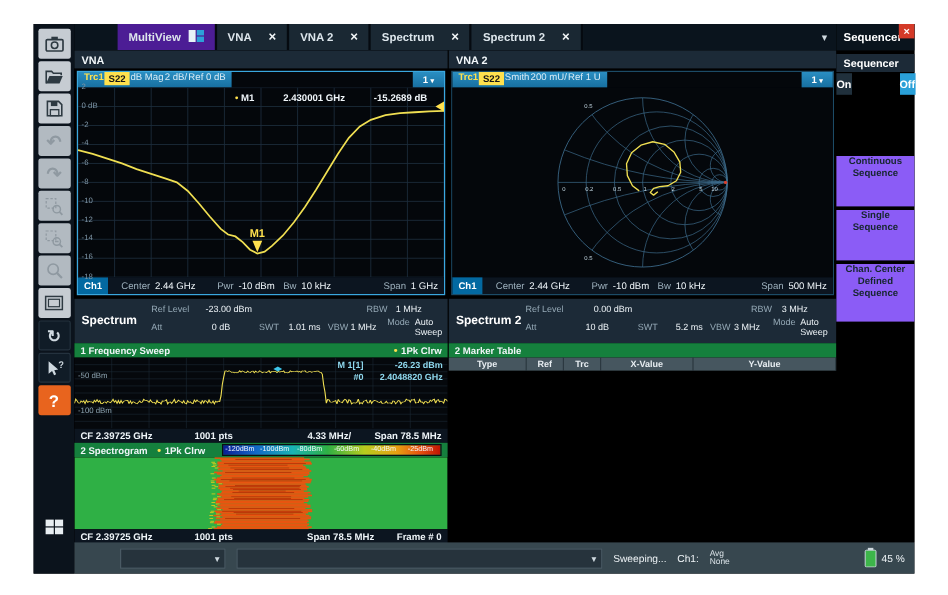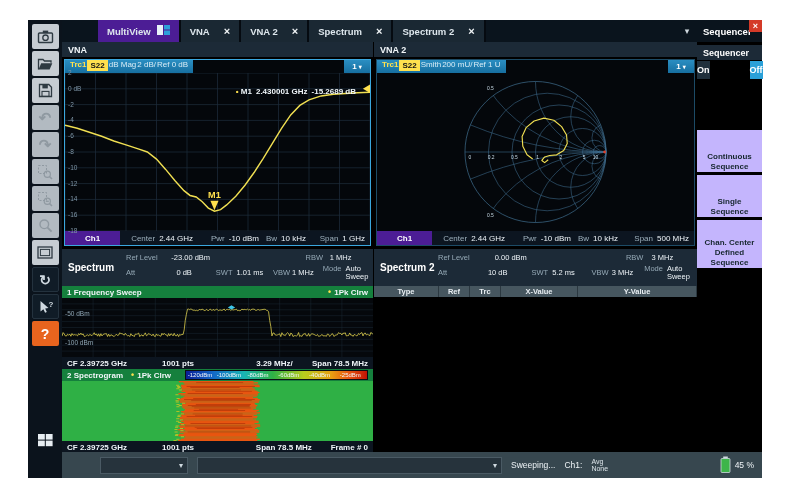--- a/index.html
+++ b/index.html
@@ -37,36 +37,36 @@
   .vna-win{flex:1;margin:2px;border:1px solid #3aa7de;display:flex;flex-direction:column;background:#04070b;min-height:0;}
   .vna-win.inactive{border-color:#1c4b66;}
   .tracebar{height:13px;display:flex;align-items:center;background:#04070b;flex:0 0 auto;}
   .tb-left{display:flex;gap:1px;background:linear-gradient(#2a8ec2,#176fa0);padding:0 5px;height:13px;font-size:8px;color:#d8ecf6;}
   .trc-name{color:#ffe14e;font-weight:bold;}
   .sparam{background:#ffe14e;color:#161616;padding:0 3px;font-weight:bold;height:11px;line-height:11px;}
   .tb-right{margin-left:auto;display:flex;align-items:center;justify-content:center;gap:2px;background:linear-gradient(#2a8ec2,#176fa0);height:13px;width:26px;font-size:8px;color:#fff;font-weight:bold;}
   .plotarea{flex:1;position:relative;min-height:0;background:#04070b;}
   svg.fill{position:absolute;inset:0;width:100%;height:100%;}
   .ylabels span{position:absolute;left:3px;transform:translateY(-55%);font-size:6.5px;color:#7e95a6;}
-  .mk-readout{position:absolute;top:14px;right:14px;font-size:8px;color:#f0f6fa;display:flex;gap:4px;font-weight:bold;}
+  .mk-readout{position:absolute;top:4px;right:14px;font-size:8px;color:#f0f6fa;display:flex;gap:24px;font-weight:bold;}
   .mk-readout .bullet{color:#ffe14e;}
   .vfooter{height:14px;background:#0c1520;display:flex;align-items:center;font-size:8px;color:#e4edf2;padding-right:5px;flex:0 0 auto;}
-  .chbox{background:#4c1d95;color:#fff;height:100%;display:flex;align-items:center;padding:0 20px;font-weight:bold;margin-right:4px;}
+  .chbox{background:#0369a1;color:#fff;height:100%;display:flex;align-items:center;padding:0 5px;font-weight:bold;margin-right:4px;}
   .flabel{color:#9db0bc;margin-left:7px;margin-right:4px;}
   .fvalue{color:#eef4f8;}
   .fspacer{flex:1;}
 
   
   .shead{height:33px;background:#1c2a37;display:flex;padding:2px 4px 2px 6px;flex:0 0 auto;}
   .stitle{width:58px;font-size:10px;font-weight:bold;color:#fff;display:flex;align-items:center;}
   .scols{flex:1;display:flex;flex-direction:column;justify-content:center;gap:3px;min-width:0;}
   .srow{display:flex;font-size:7.5px;line-height:8px;align-items:center;}
   .srow .lab{color:#95a9b6;}
   .c1{width:38px;}.c2{width:52px;text-align:right;color:#edf3f7;}
-  .c3{width:70px;display:flex;gap:4px;justify-content:flex-start;padding-left:24px;}
+  .c3{width:70px;display:flex;gap:4px;justify-content:space-between;padding-left:24px;}
   .c4{width:26px;padding-left:6px;}.c5{width:42px;color:#edf3f7;}
   .c6{display:flex;gap:4px;}
   .val{color:#edf3f7;}
 
   .capbar{height:12px;background:#15803d;display:flex;align-items:center;font-size:8px;font-weight:bold;color:#f0f5f8;padding:0 5px;gap:6px;flex:0 0 auto;}
   .det{margin-left:auto;display:flex;align-items:center;gap:3px;}
   .det .dot{color:#ffe14e;font-size:9px;}
   .specplot{height:59px;position:relative;background:#05080c;flex:0 0 auto;}
   .specplot .ylabels span{color:#8fa6b4;}
   .mkblock{position:absolute;top:2px;right:4px;display:flex;flex-direction:column;gap:1px;}
@@ -99,21 +99,21 @@
 
   
   .seqpanel{width:65px;background:#000;display:flex;flex-direction:column;flex:0 0 auto;}
   .seqhead{height:22px;background:#0a141d;position:relative;display:flex;align-items:center;padding-left:6px;font-size:9.5px;font-weight:bold;color:#fff;flex:0 0 auto;}
   .seqclose{position:absolute;top:0;right:0;width:13px;height:12px;background:#d43a28;color:#fff;font-size:9px;font-weight:bold;display:flex;align-items:center;justify-content:center;}
   .seqlabel{height:15px;background:#1c2a37;display:flex;align-items:center;padding-left:6px;font-weight:bold;font-size:9px;color:#fff;margin-top:3px;flex:0 0 auto;}
   .seqtoggle{height:18px;display:flex;margin-top:1px;flex:0 0 auto;}
   .seq-on{flex:1;background:#20303c;color:#fff;display:flex;align-items:center;justify-content:center;font-size:9px;font-weight:bold;}
   .seq-off{flex:1;background:#2aa0d8;color:#fff;display:flex;align-items:center;justify-content:center;font-size:9px;font-weight:bold;margin-left:40px;}
   .seqgap{height:48px;flex:0 0 auto;}
-  .seqbtn{height:42px;background:#c4b5fd;color:#16262e;font-size:8px;font-weight:bold;display:flex;flex-direction:column;align-items:center;justify-content:flex-end;margin-top:3px;text-align:center;line-height:10px;flex:0 0 auto;}
+  .seqbtn{height:42px;background:#8b5cf6;color:#16262e;font-size:8px;font-weight:bold;display:flex;flex-direction:column;align-items:center;justify-content:flex-start;margin-top:3px;text-align:center;line-height:10px;flex:0 0 auto;}
   .seqbtn.tall{height:48px;}
 
   
   .statusbar{height:26px;background:#37474f;display:flex;align-items:center;padding:0 8px 0 38px;gap:9px;font-size:8.5px;color:#eef3f6;flex:0 0 auto;}
   .sb-dd{width:78px;height:15px;background:#26333c;border:1px solid #4a5a64;display:flex;align-items:center;justify-content:flex-end;padding:0 4px;color:#cfd9df;font-size:8px;}
   .sb-field{width:295px;height:15px;background:#26333c;border:1px solid #4a5a64;display:flex;align-items:center;justify-content:flex-end;padding:0 4px;color:#cfd9df;font-size:8px;}
   .avg-stack{display:flex;flex-direction:column;font-size:7px;line-height:7.5px;color:#dce4e9;}
   .sb-spacer{flex:1;}
   .sb-batt{display:flex;align-items:center;gap:4px;}
 </style>
@@ -454,25 +454,35 @@
                     <line x1="0" y1="80" x2="300" y2="80" stroke="#1b2a36" stroke-width="0.6"></line>
                     <line x1="270" y1="0" x2="270" y2="100" stroke="#1b2a36" stroke-width="0.6"></line>
                     <line x1="0" y1="90" x2="300" y2="90" stroke="#1b2a36" stroke-width="0.6"></line>
                     <polyline points="0,64.60817909988691 1.0714285714285714,58.60234420839697 2.142857142857143,60.96195541313011 3.2142857142857144,64.23955132296396 4.285714285714286,64.45040132719441 5.357142857142857,61.320325898013834 6.428571428571429,63.0190119966428 7.5,61.143333643718506 8.571428571428571,64.88037040592462 9.642857142857142,60.25518523743085 10.714285714285714,63.12801990608568 11.785714285714285,62.01864222090444 12.857142857142858,62.58082771443878 13.928571428571429,62.57751328753693 15,64.165865645351 16.07142857142857,60.369824576425344 17.142857142857142,62.47053183929529 18.214285714285715,59.52458621685946 19.285714285714285,62.54926470375358 20.357142857142854,60.702332594002655 21.428571428571427,65.02495291320156 22.5,65.0304555423645 23.57142857142857,63.09195433801506 24.642857142857142,62.45112385801622 25.714285714285715,64.25308306843544 26.785714285714285,61.63211130270065 27.857142857142858,62.86644089662832 28.92857142857143,63.786004259185574 30,61.74642904217035 31.071428571428573,58.82464377539873 32.14285714285714,62.76344464329668 33.214285714285715,60.72950948552898 34.285714285714285,64.65280038765923 35.357142857142854,60.733610467494145 36.42857142857143,65.03888502142217 37.5,60.503005931584994 38.57142857142857,64.30258878041786 39.642857142857146,61.794127816710784 40.71428571428571,61.00852822230081 41.785714285714285,60.685738158181266 42.857142857142854,60.43718394640018 43.92857142857143,65.23521673358482 45,61.30074874377169 46.07142857142858,65.00872995299142 47.14285714285714,62.282607296830975 48.214285714285715,63.1465740343192 49.285714285714285,64.36449071093739 50.357142857142854,65.27702358422539 51.42857142857143,63.20930379131278 52.5,61.27043725124531 53.57142857142857,63.57468565554609 54.64285714285714,62.839437692622596 55.714285714285715,58.9377506693927 56.785714285714285,60.44681499453873 57.85714285714286,60.46074914140263 58.92857142857143,61.317906648397184 60,63.146314123521734 61.07142857142857,59.887596230677445 62.142857142857146,62.40916437860869 63.214285714285715,63.98417158176744 64.28571428571428,63.33853914496285 65.35714285714286,65.30993807010873 66.42857142857143,60.4888717416834 67.5,63.56945132596957 68.57142857142857,63.32839338276244 69.64285714285714,65.49770109344172 70.71428571428571,61.175432139611075 71.78571428571429,61.45272209635732 72.85714285714286,60.873325017659226 73.92857142857143,59.44688458386372 75,65.41040781607808 76.07142857142857,62.98358718189411 77.14285714285714,62.48592528355357 78.21428571428572,64.75910358514375 79.28571428571429,62.17915231708321 80.35714285714286,59.105269292405865 81.42857142857142,63.95034807963384 82.5,62.845329465541 83.57142857142857,60.13283176349796 84.64285714285714,61.58074864784794 85.71428571428571,62.31476994102559 86.78571428571429,64.08892085527623 87.85714285714286,61.12052743980894 88.92857142857143,64.62465792357489 90,65.43784851490636 91.07142857142857,60.89019823734543 92.14285714285715,63.44337470248138 93.21428571428572,62.42593591046898 94.28571428571428,64.32487052509532 95.35714285714285,64.74808439124172 96.42857142857143,59.84498650435489 97.5,62.45507231147349 98.57142857142857,59.89167944440487 99.64285714285714,62.03479161576979 100.71428571428571,62.295029650042125 101.78571428571429,64.99648220379459 102.85714285714286,60.28330038889271 103.92857142857143,64.11413640317187 105,60.71915814667591 106.07142857142858,61.53375001981476 107.14285714285714,64.21607871869128 108.21428571428571,59.842711536359275 109.28571428571428,63.66886227777286 110.35714285714286,64.24428393747803 111.42857142857143,61.427905942400685 112.5,65.3628848264616 113.57142857142857,61.6400417245095 114.64285714285714,63.003427491525144 115.71428571428572,61.48747758591344 116.78571428571429,61.963545637221614 117.85714285714286,54.106239770463645 118.92857142857142,37.66926317155222 120,27.67366886382537 121.07142857142857,18.952741773377056 122.14285714285714,18.742326595907798 123.21428571428571,19.80548622144852 124.28571428571429,18.567649908624844 125.35714285714286,19.4442555101341 126.42857142857143,20.85859533988696 127.5,20.376682024165348 128.57142857142856,21.42186882634269 129.64285714285714,20.749556960826567 130.71428571428572,21.44475452651386 131.78571428571428,20.825297373885405 132.85714285714286,18.62404211424291 133.92857142857144,20.651245792359987 135,18.84371602706915 136.07142857142858,19.51654182454513 137.14285714285714,21.036605411445635 138.2142857142857,21.232418535186298 139.28571428571428,19.137818912211515 140.35714285714286,20.640811836737157 141.42857142857142,21.256084242049837 142.5,19.207010136266035 143.57142857142858,19.1111843366416 144.64285714285714,21.415339351078728 145.71428571428572,19.233052503386716 146.78571428571428,20.62226756846212 147.85714285714286,20.713054156936778 148.92857142857144,18.701728360174457 150,19.82742247932765 151.07142857142856,21.395662817099947 152.14285714285714,20.36324118664197 153.2142857142857,20.36845036565319 154.28571428571428,21.066361130651785 155.35714285714286,20.00155852426542 156.42857142857144,18.603497305146448 157.5,21.440013578867365 158.57142857142858,19.620934087820388 159.64285714285714,19.29310837660887 160.71428571428572,19.820697707356885 161.78571428571428,19.343136154038802 162.85714285714283,21.14513961134071 163.92857142857142,19.314678409404678 165,20.47332225804712 166.07142857142858,19.84775537564201 167.14285714285714,19.81243408316368 168.21428571428572,18.812591656278528 169.28571428571428,21.47075614026744 170.35714285714286,21.065712561336113 171.42857142857142,21.48222436467404 172.5,20.90767925902037 173.57142857142858,18.772770299554395 174.64285714285717,20.01379161072782 175.71428571428572,19.269015097394004 176.78571428571428,19.617564713698812 177.85714285714286,19.876980784636544 178.92857142857142,18.80678918981721 180,20.329593244881835 181.07142857142856,19.497317456371093 182.14285714285714,20.918791557884106 183.21428571428572,18.673928348864138 184.2857142857143,19.19697202941461 185.35714285714286,18.586907384778897 186.42857142857144,20.679847848841746 187.5,20.97269206905912 188.57142857142856,19.840515619682265 189.64285714285714,19.701661062841595 190.7142857142857,20.682046919419008 191.78571428571428,20.02540943317581 192.85714285714286,19.85954444982599 193.92857142857144,19.429986650851788 195,19.144520618767274 196.07142857142858,19.178253416437656 197.14285714285714,20.73649178876076 198.21428571428572,20.897326608032927 199.28571428571428,23.49660720072046 200.35714285714283,38.28820082052053 201.42857142857142,48.46192145167082 202.5,64.32341700956022 203.57142857142858,59.165324178415176 204.64285714285714,59.56914371308085 205.71428571428572,62.6501272111891 206.78571428571428,63.021306460555934 207.85714285714286,62.52215917635476 208.92857142857142,61.58162798383273 210,60.73331324456376 211.07142857142858,65.45611176657985 212.14285714285717,58.80349731325987 213.21428571428572,62.37419148525623 214.28571428571428,62.70405029943504 215.35714285714286,63.7212160621807 216.42857142857142,60.59048673338111 217.5,58.80749294677844 218.57142857142856,60.2072266815303 219.64285714285714,64.5559986508706 220.71428571428572,59.40003011875524 221.7857142857143,60.595504614073434 222.85714285714286,65.45852351757276 223.92857142857144,63.95145764655172 225,63.81504786401456 226.07142857142856,64.40675713129895 227.14285714285714,63.17102482169639 228.2142857142857,58.5038230526261 229.28571428571428,65.39219742971727 230.35714285714286,63.540087420151394 231.42857142857144,65.20862411342023 232.5,61.48646674888005 233.57142857142858,61.068519087031746 234.64285714285714,60.018584028508485 235.71428571428572,64.14641974083497 236.78571428571428,64.14384696839625 237.85714285714283,60.13658490767557 238.92857142857142,64.79563335870716 240,61.74766900535178 241.07142857142858,60.588002068631795 242.14285714285714,61.01775939860818 243.21428571428572,61.74823682712304 244.28571428571428,62.99992672036751 245.35714285714286,63.66321071015045 246.42857142857142,61.79641310887382 247.5,65.00890247114876 248.57142857142858,64.59511826862581 249.64285714285717,63.985009016570984 250.71428571428572,61.67227038292731 251.78571428571428,64.19351408825605 252.85714285714286,64.15272371619608 253.92857142857142,63.97071361192502 255,64.94278469416349 256.07142857142856,61.06750625019049 257.1428571428571,61.49137873838481 258.2142857142857,65.17947163809004 259.2857142857143,63.256809953425545 260.3571428571429,60.46879707179323 261.42857142857144,61.36766123790585 262.5,65.27186459304721 263.57142857142856,62.90884737835586 264.6428571428571,62.65223594991812 265.7142857142857,62.10863378302747 266.7857142857143,58.67029450017253 267.8571428571429,60.15063388772978 268.92857142857144,59.97406193613642 270,62.66138642514852 271.07142857142856,59.533724514520145 272.14285714285717,60.073004209185456 273.2142857142857,58.808427967604075 274.2857142857143,64.29027330993267 275.35714285714283,63.84472937612736 276.4285714285714,63.63407477634246 277.5,59.23668704745069 278.57142857142856,62.95349207642721 279.64285714285717,62.654466146785126 280.7142857142857,65.07661724707577 281.7857142857143,62.04763011588511 282.85714285714283,62.201687385892 283.92857142857144,64.12148103241634 285,63.57567176435259 286.0714285714286,60.09276738943663 287.14285714285717,61.77611001207697 288.2142857142857,59.38436389894014 289.2857142857143,58.64803520699206 290.35714285714283,64.28348431914401 291.42857142857144,60.30522443062364 292.5,59.24392371324939 293.57142857142856,62.55437114596862 294.6428571428571,61.55159507229109 295.7142857142857,62.29303037833597 296.7857142857143,64.22386039130288 297.8571428571429,58.56792457537813 298.92857142857144,59.42917130209389 300,61.93553219747264" fill="none" stroke="#f0df52" stroke-width="0.9"></polyline>
                     <rect x="161" y="13.5" width="5" height="5" fill="#3ec6ea" transform="rotate(45 163.5 16)"></rect>
                   </svg>
               <div id="spec-ylabels" class="ylabels">
                     <span style="top: 27%;">-50 dBm</span>
                     <span style="top: 77%;">-100 dBm</span>
                   </div>
+              <div class="mkblock">
+                <div class="mrow">
+                      <span>M 1[1]</span>
+                      <span class="mval">-26.23 dBm</span>
+                    </div>
+                <div class="mrow">
+                      <span>#0</span>
+                      <span class="mval">2.4048820 GHz</span>
+                    </div>
+              </div>
             </div>
             <div class="sfooter">
               <span class="sf-cf">CF 2.39725 GHz</span>
               <span class="sf-pts">1001 pts</span>
-              <span class="sf-mid">3.29 MHz/</span>
+              <span class="sf-mid">4.33 MHz/</span>
               <span class="sf-right">Span 78.5 MHz</span>
             </div>
             <div class="capbar">
               <span>2 Spectrogram</span>
               <span class="det" style="margin-left:2px;">
                     <span class="dot">•</span>
                     <span>1Pk Clrw</span>
                   </span>
               <span class="legend">
                 <span>-120dBm</span>
@@ -622,20 +632,23 @@
                       </span>
                   <span class="lab c4">VBW</span>
                   <span class="c5">3 MHz</span>
                   <span class="c6">
                         <span class="lab">Mode</span>
                         <span class="val">Auto Sweep</span>
                       </span>
                 </div>
               </div>
             </div>
+            <div class="capbar">
+              <span>2 Marker Table</span>
+            </div>
             <div class="mtable">
               <div class="mt-head">
                 <span class="ct">Type</span>
                 <span class="cr">Ref</span>
                 <span class="cr">Trc</span>
                 <span class="cx">X-Value</span>
                 <span class="cy">Y-Value</span>
               </div>
             </div>
             <div class="fillblack"></div>

